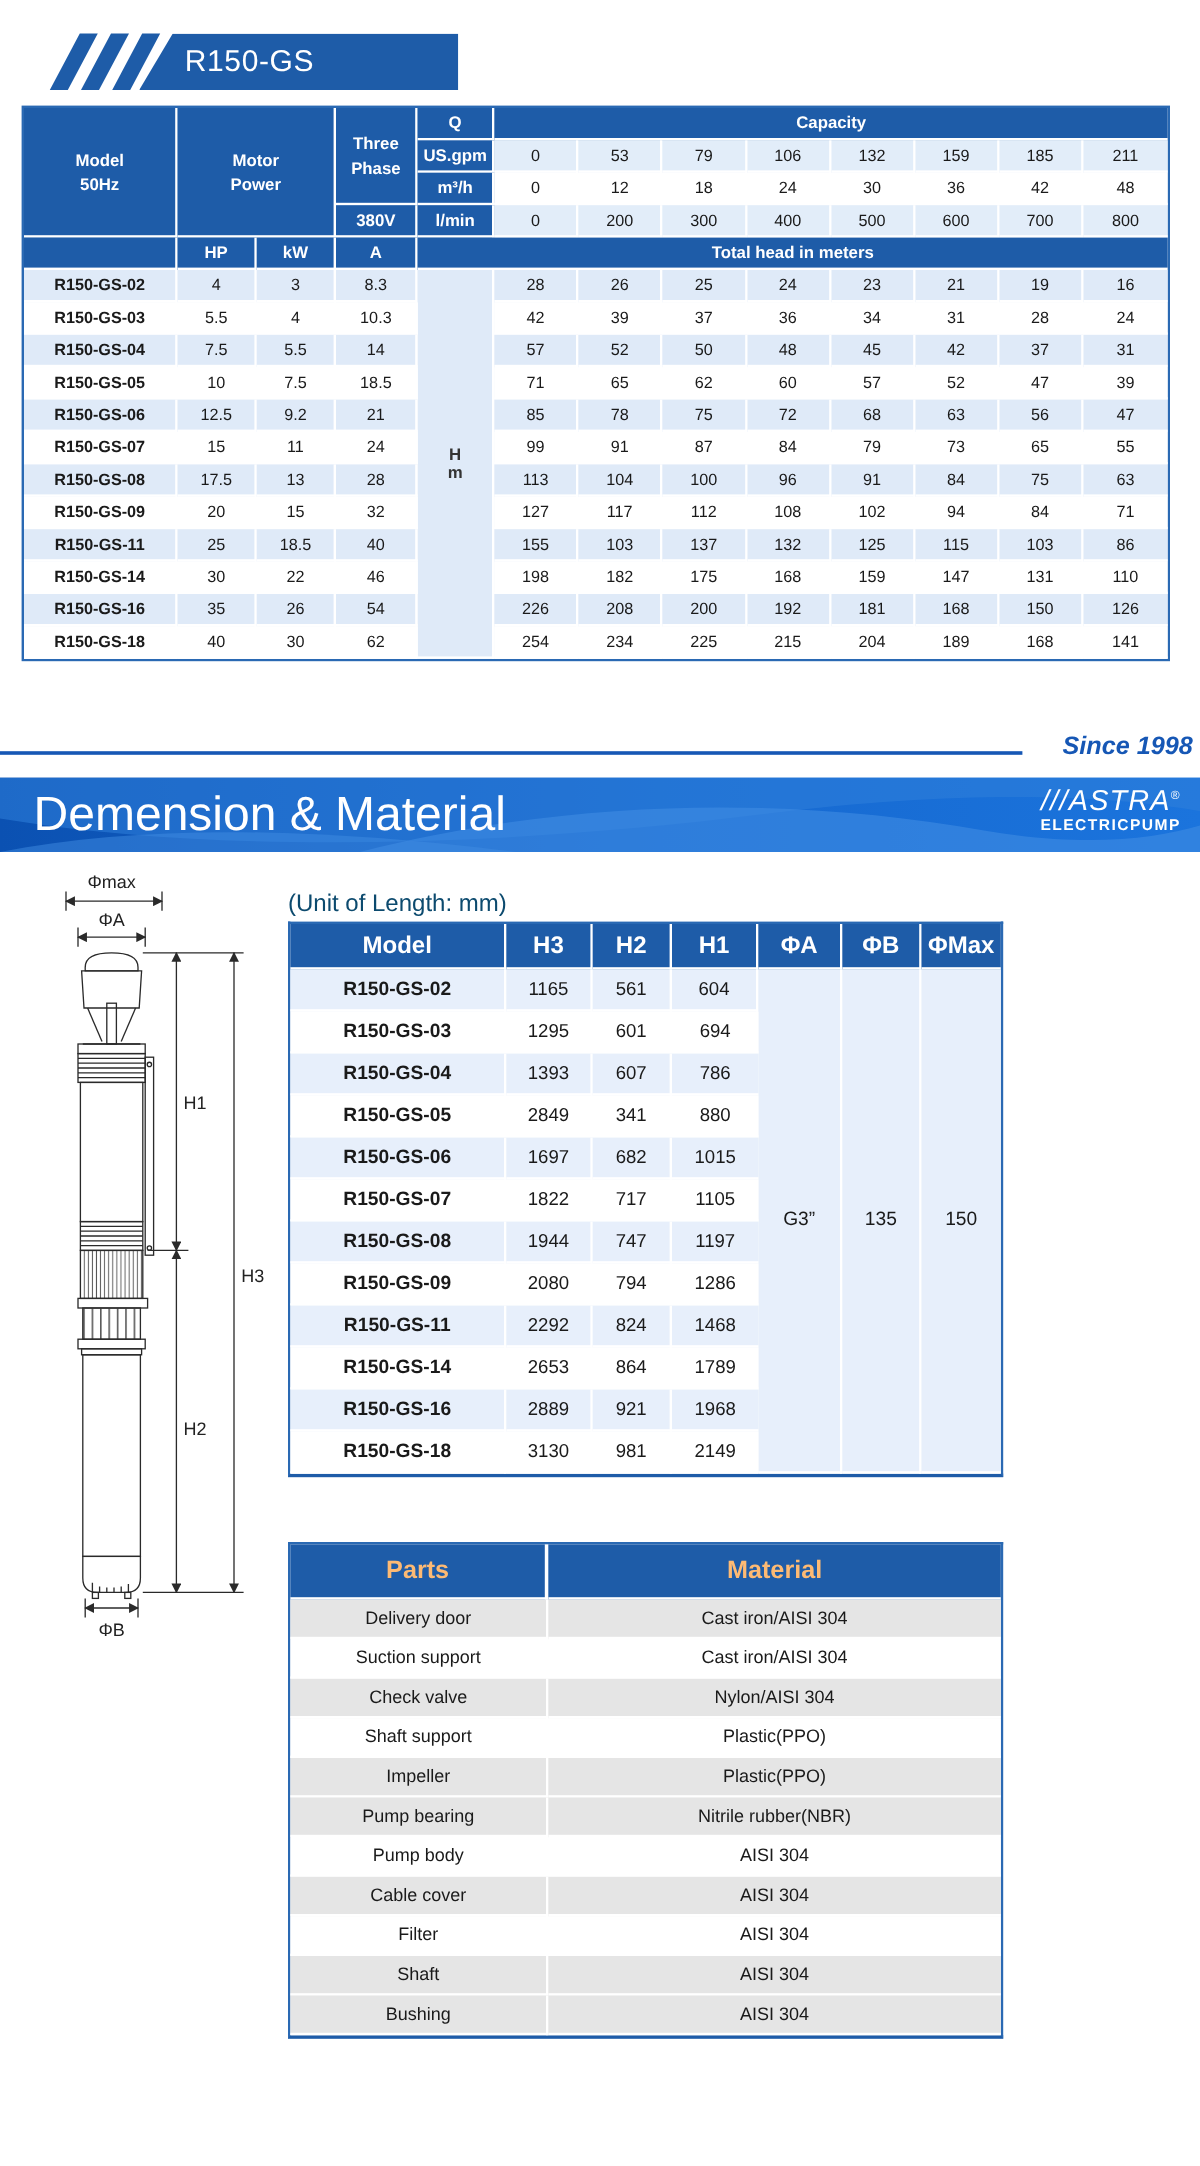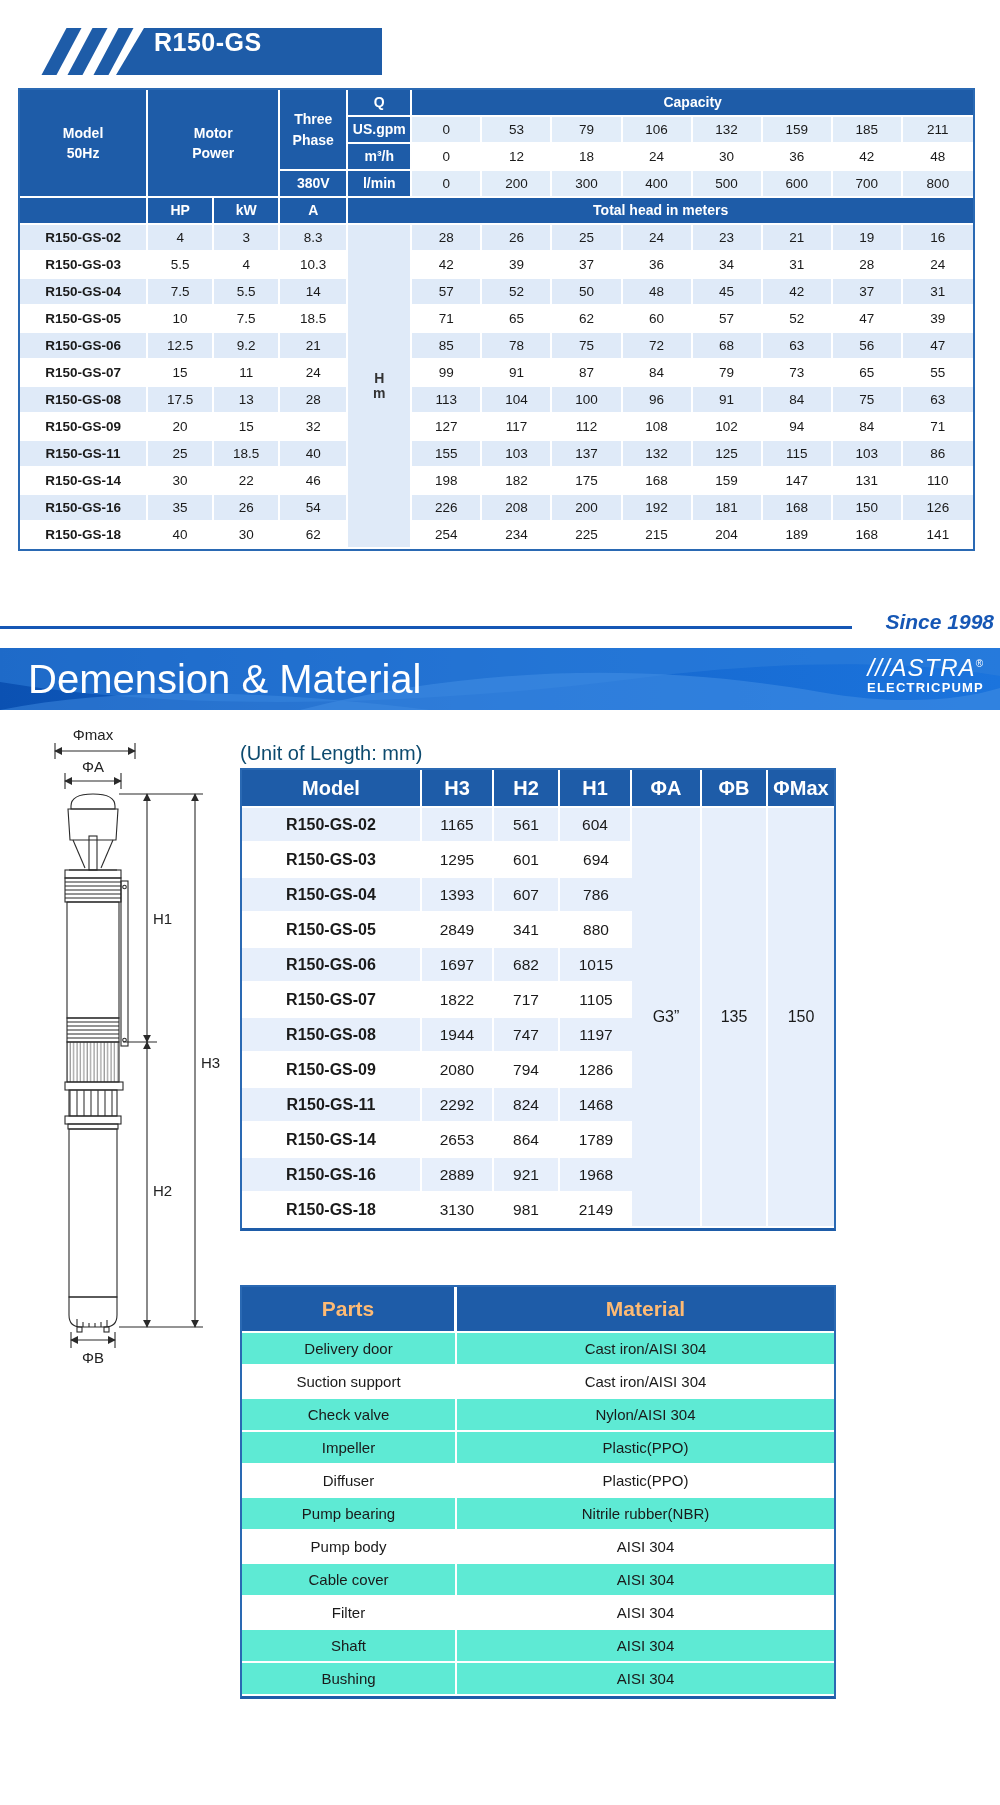--- a/index.html
+++ b/index.html
@@ -6,21 +6,21 @@
 body{background:#fff}
 .page{position:relative;width:1000px;height:1805px;background:#fff;overflow:hidden;
       font-family:"Liberation Sans","DejaVu Sans",sans-serif;color:#1a1a1a}
 
 
 .top-banner{position:absolute;left:20px;top:28px;width:362px;height:47px}
 .stripe{position:absolute;top:0;height:47px;width:15px;background:#1e5ca8;transform:skewX(-28deg)}
 .s1{left:34px}.s2{left:60px}.s3{left:86px}
 .banner-main{position:absolute;left:96px;top:0;width:266px;height:47px;background:#1e5ca8;
   clip-path:polygon(28px 0,100% 0,100% 100%,0 100%);
-  color:#fff;font-weight:bold;font-size:25px;display:flex;align-items:flex-start;padding-left:38px;letter-spacing:.5px}
+  color:#fff;font-weight:normal;font-size:25px;display:flex;align-items:center;padding-left:38px;letter-spacing:.5px}
 
 
 .ptab{position:absolute;left:18px;top:88px;width:957px;border-collapse:separate;border-spacing:0;
   table-layout:fixed;border:2px solid #2a69b3;font-size:13.5px}
 .ptab td{border-right:2px solid #fff;border-bottom:2px solid #fff;text-align:center;vertical-align:middle;padding:0}
 .ptab tr td:last-child{border-right:none}
 .ptab .hd{background:#1e5ca8;color:#fff;font-weight:bold;font-size:14px;line-height:1.45}
 .h24{height:24px}.h27{height:27px}
 .ptab tbody tr{height:27px}
 .ptab .fval{background:#fff}
@@ -63,21 +63,21 @@
 .dtab td.mg{background:#e9f1fb;font-size:16px}
 
 
 .parts{position:absolute;left:240px;top:1285px;width:592px;border-collapse:separate;border-spacing:0;
   table-layout:fixed;border:2px solid #2a69b3;border-bottom:3px solid #1e5ca8}
 .parts th{background:#1e5ca8;color:#fdba74;font-weight:bold;font-size:21px;height:46px;
   border-right:3px solid #fff;border-bottom:2px solid #fff;text-align:center}
 .parts tr th:last-child{border-right:none}
 .parts td{height:33px;text-align:center;font-size:15px;border-bottom:2px solid #fff;vertical-align:middle;border-right:2px solid #fff}
 .parts tr td:last-child{border-right:none}
-.parts tbody tr.odd td{background:#5eead4}
+.parts tbody tr.odd td{background:#e5e5e5}
 .parts tbody tr.even td{background:#fff}
 </style>
 </head>
 <body>
 
 <div class="page">
 
   <div class="top-banner">
     <div class="stripe s1"></div>
     <div class="stripe s2"></div>
@@ -555,28 +555,28 @@
           <td class="pmat">Cast iron/AISI 304</td>
         </tr>
         <tr class="even">
           <td class="pname">Suction support</td>
           <td class="pmat">Cast iron/AISI 304</td>
         </tr>
         <tr class="odd">
           <td class="pname">Check valve</td>
           <td class="pmat">Nylon/AISI 304</td>
         </tr>
+        <tr class="even">
+          <td class="pname">Shaft support</td>
+          <td class="pmat">Plastic(PPO)</td>
+        </tr>
         <tr class="odd">
           <td class="pname">Impeller</td>
           <td class="pmat">Plastic(PPO)</td>
         </tr>
-        <tr class="even">
-          <td class="pname">Diffuser</td>
-          <td class="pmat">Plastic(PPO)</td>
-        </tr>
         <tr class="odd">
           <td class="pname">Pump bearing</td>
           <td class="pmat">Nitrile rubber(NBR)</td>
         </tr>
         <tr class="even">
           <td class="pname">Pump body</td>
           <td class="pmat">AISI 304</td>
         </tr>
         <tr class="odd">
           <td class="pname">Cable cover</td>

